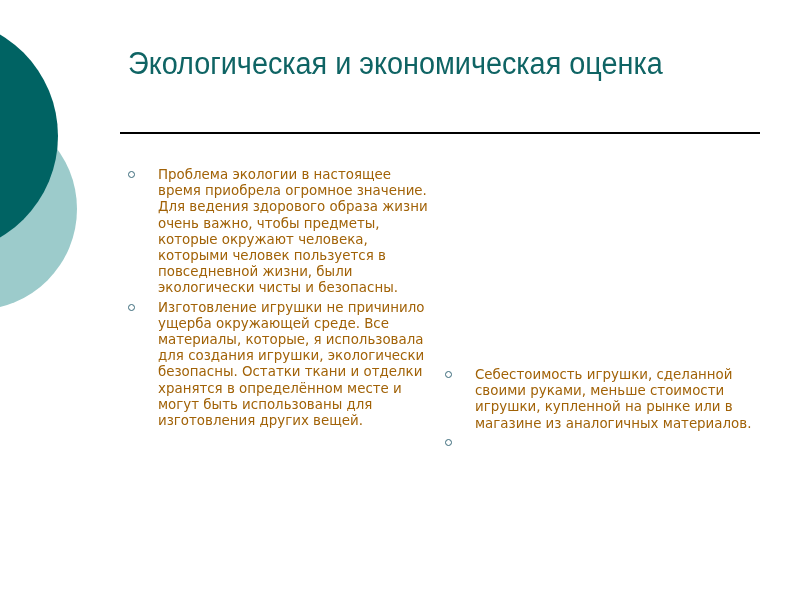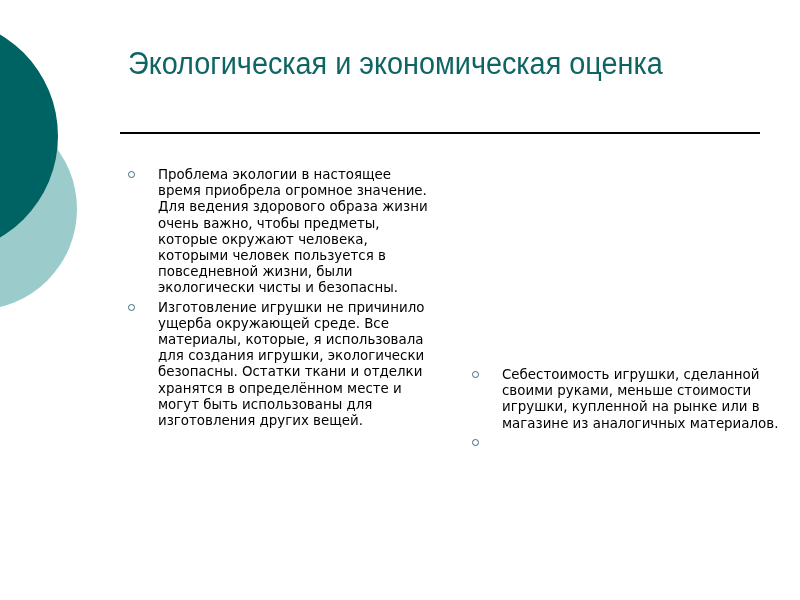--- a/index.html
+++ b/index.html
@@ -25,29 +25,29 @@
       margin: 0; font-weight: normal;
       transform: scaleX(0.93); transform-origin: left top;
     }
     .divider {
       position: absolute; left: 120px; top: 132px; width: 640px; height: 2px;
       background: #000;
     }
     ul.col {
       position: absolute; list-style: none; margin: 0; padding: 0;
       font-family: "DejaVu Sans", sans-serif; font-size: 13.4px; line-height: 16.2px;
-      color: #000000;
+      color: #a16207;
     }
     ul.col li { position: relative; padding-left: 30px; margin-bottom: 3px; }
     .bullet {
       position: absolute; left: 0; top: 4px;
       width: 5px; height: 5px; border: 1.4px solid #3a6a7a; border-radius: 50%;
     }
     .col-left { left: 128px; top: 167px; width: 300px; }
-    .col-right { left: 472px; top: 367px; width: 320px; }
+    .col-right { left: 445px; top: 367px; width: 320px; }
   </style>
 </head>
 <body>
 
 <div class="circle-light"></div>
 <div class="circle-dark"></div>
 
 <h1 class="title">Экологическая и экономическая оценка</h1>
 <div class="divider"></div>
 

